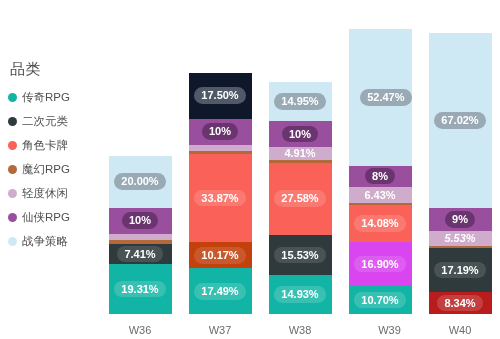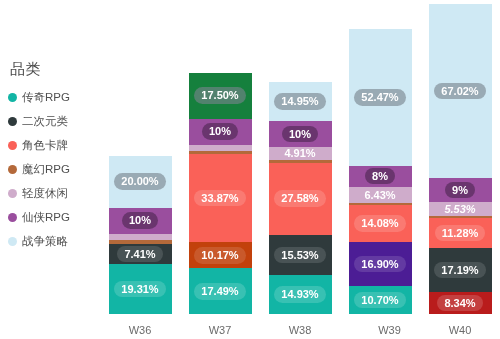--- a/index.html
+++ b/index.html
@@ -127,21 +127,21 @@
             <span class="seg-label" style="color: rgb(255, 255, 255); background: rgba(255, 255, 255, 0.13);">10.17%</span>
           </div>
           <div class="seg" style="background: rgb(250, 97, 88); height: 36.6043%;">
             <span class="seg-label" style="color: rgb(255, 255, 255); background: rgba(255, 255, 255, 0.16);">33.87%</span>
           </div>
           <div class="seg" style="background: rgb(180, 105, 58); height: 1.29688%;"></div>
           <div class="seg" style="background: rgb(207, 172, 203); height: 2.48568%;"></div>
           <div class="seg" style="background: rgb(154, 78, 158); height: 10.8073%;">
             <span class="seg-label" style="color: rgb(255, 255, 255); background: rgba(40, 20, 45, 0.42);">10%</span>
           </div>
-          <div class="seg" style="background: #15803d; height: 18.9128%;">
+          <div class="seg" style="background: #0f172a; height: 18.9128%;">
             <span class="seg-label" style="color: rgb(255, 255, 255); background: rgba(120, 130, 140, 0.62);">17.50%</span>
           </div>
         </div>
       </div>
       <div class="x-label" style="left: 88.5px; width: 63px; right: auto;">W37</div>
       <div class="bar-group" style="left: 168.5px; width: 63px; height: 231.845px;">
         <div class="bar" style="height: 100%;">
           <div class="seg" style="background: rgb(18, 181, 165); height: 16.7753%;">
             <span class="seg-label" style="color: rgb(255, 255, 255); background: rgba(255, 255, 255, 0.16);">14.93%</span>
           </div>
@@ -162,49 +162,46 @@
             <span class="seg-label" style="color: rgb(255, 255, 255); background: rgba(120, 130, 140, 0.62);">14.95%</span>
           </div>
         </div>
       </div>
       <div class="x-label" style="left: 168.5px; width: 63px; right: auto;">W38</div>
       <div class="bar-group" style="left: 248.5px; width: 63px; height: 285.065px;">
         <div class="bar" style="height: 100%;">
           <div class="seg" style="background: rgb(18, 181, 165); height: 9.77794%;">
             <span class="seg-label" style="color: rgb(255, 255, 255); background: rgba(255, 255, 255, 0.16);">10.70%</span>
           </div>
-          <div class="seg" style="background: #4c1d95; height: 15.4437%;">
+          <div class="seg" style="background: #d946ef; height: 15.4437%;">
             <span class="seg-label" style="color: rgb(255, 255, 255); background: rgba(255, 255, 255, 0.13);">16.90%</span>
           </div>
           <div class="seg" style="background: rgb(250, 97, 88); height: 12.8667%;">
             <span class="seg-label" style="color: rgb(255, 255, 255); background: rgba(255, 255, 255, 0.16);">14.08%</span>
           </div>
           <div class="seg" style="background: rgb(180, 105, 58); height: 0.776752%;"></div>
           <div class="seg" style="background: rgb(207, 172, 203); height: 5.8759%;">
             <span class="seg-label" style="color: rgb(255, 255, 255); background: transparent;">6.43%</span>
           </div>
           <div class="seg" style="background: rgb(154, 78, 158); height: 7.31061%;">
             <span class="seg-label" style="color: rgb(255, 255, 255); background: rgba(40, 20, 45, 0.42);">8%</span>
           </div>
-          <div class="seg" style="background: rgb(207, 233, 244); height: 47.9485%;">
+          <div class="seg" style="background: rgb(207, 233, 244); height: 47.9485%; justify-content: flex-end;">
             <span class="seg-label" style="color: rgb(255, 255, 255); background: rgba(120, 130, 140, 0.62);">52.47%</span>
           </div>
         </div>
       </div>
       <div class="x-label" style="left: 258px; width: 63px; right: auto;">W39</div>
       <div class="bar-group" style="left: 328.5px; width: 63px; height: 310.282px;">
         <div class="bar" style="height: 100%;">
           <div class="seg" style="background: #b91c1c; height: 7.00193%; justify-content: center;">
             <span class="seg-label" style="color: rgb(255, 255, 255); background: rgba(255, 255, 255, 0.16);">8.34%</span>
           </div>
           <div class="seg" style="background: rgb(47, 58, 60); height: 14.432%;">
             <span class="seg-label" style="color: rgb(255, 255, 255); background: rgba(255, 255, 255, 0.13);">17.19%</span>
-          </div>
-          <div class="seg" style="background: rgb(250, 97, 88); height: 9.47024%;">
-            <span class="seg-label" style="color: rgb(255, 255, 255); background: rgba(255, 255, 255, 0.16);">11.28%</span>
           </div>
           <div class="seg" style="background: rgb(180, 105, 58); height: 0.62967%;"></div>
           <div class="seg" style="background: rgb(207, 172, 203); height: 4.64277%; font-style: italic;">
             <span class="seg-label" style="color: rgb(255, 255, 255); background: transparent;">5.53%</span>
           </div>
           <div class="seg" style="background: rgb(154, 78, 158); height: 7.55604%;">
             <span class="seg-label" style="color: rgb(255, 255, 255); background: rgba(40, 20, 45, 0.42);">9%</span>
           </div>
           <div class="seg" style="background: rgb(207, 233, 244); height: 56.2673%;">
             <span class="seg-label" style="color: rgb(255, 255, 255); background: rgba(120, 130, 140, 0.62);">67.02%</span>

